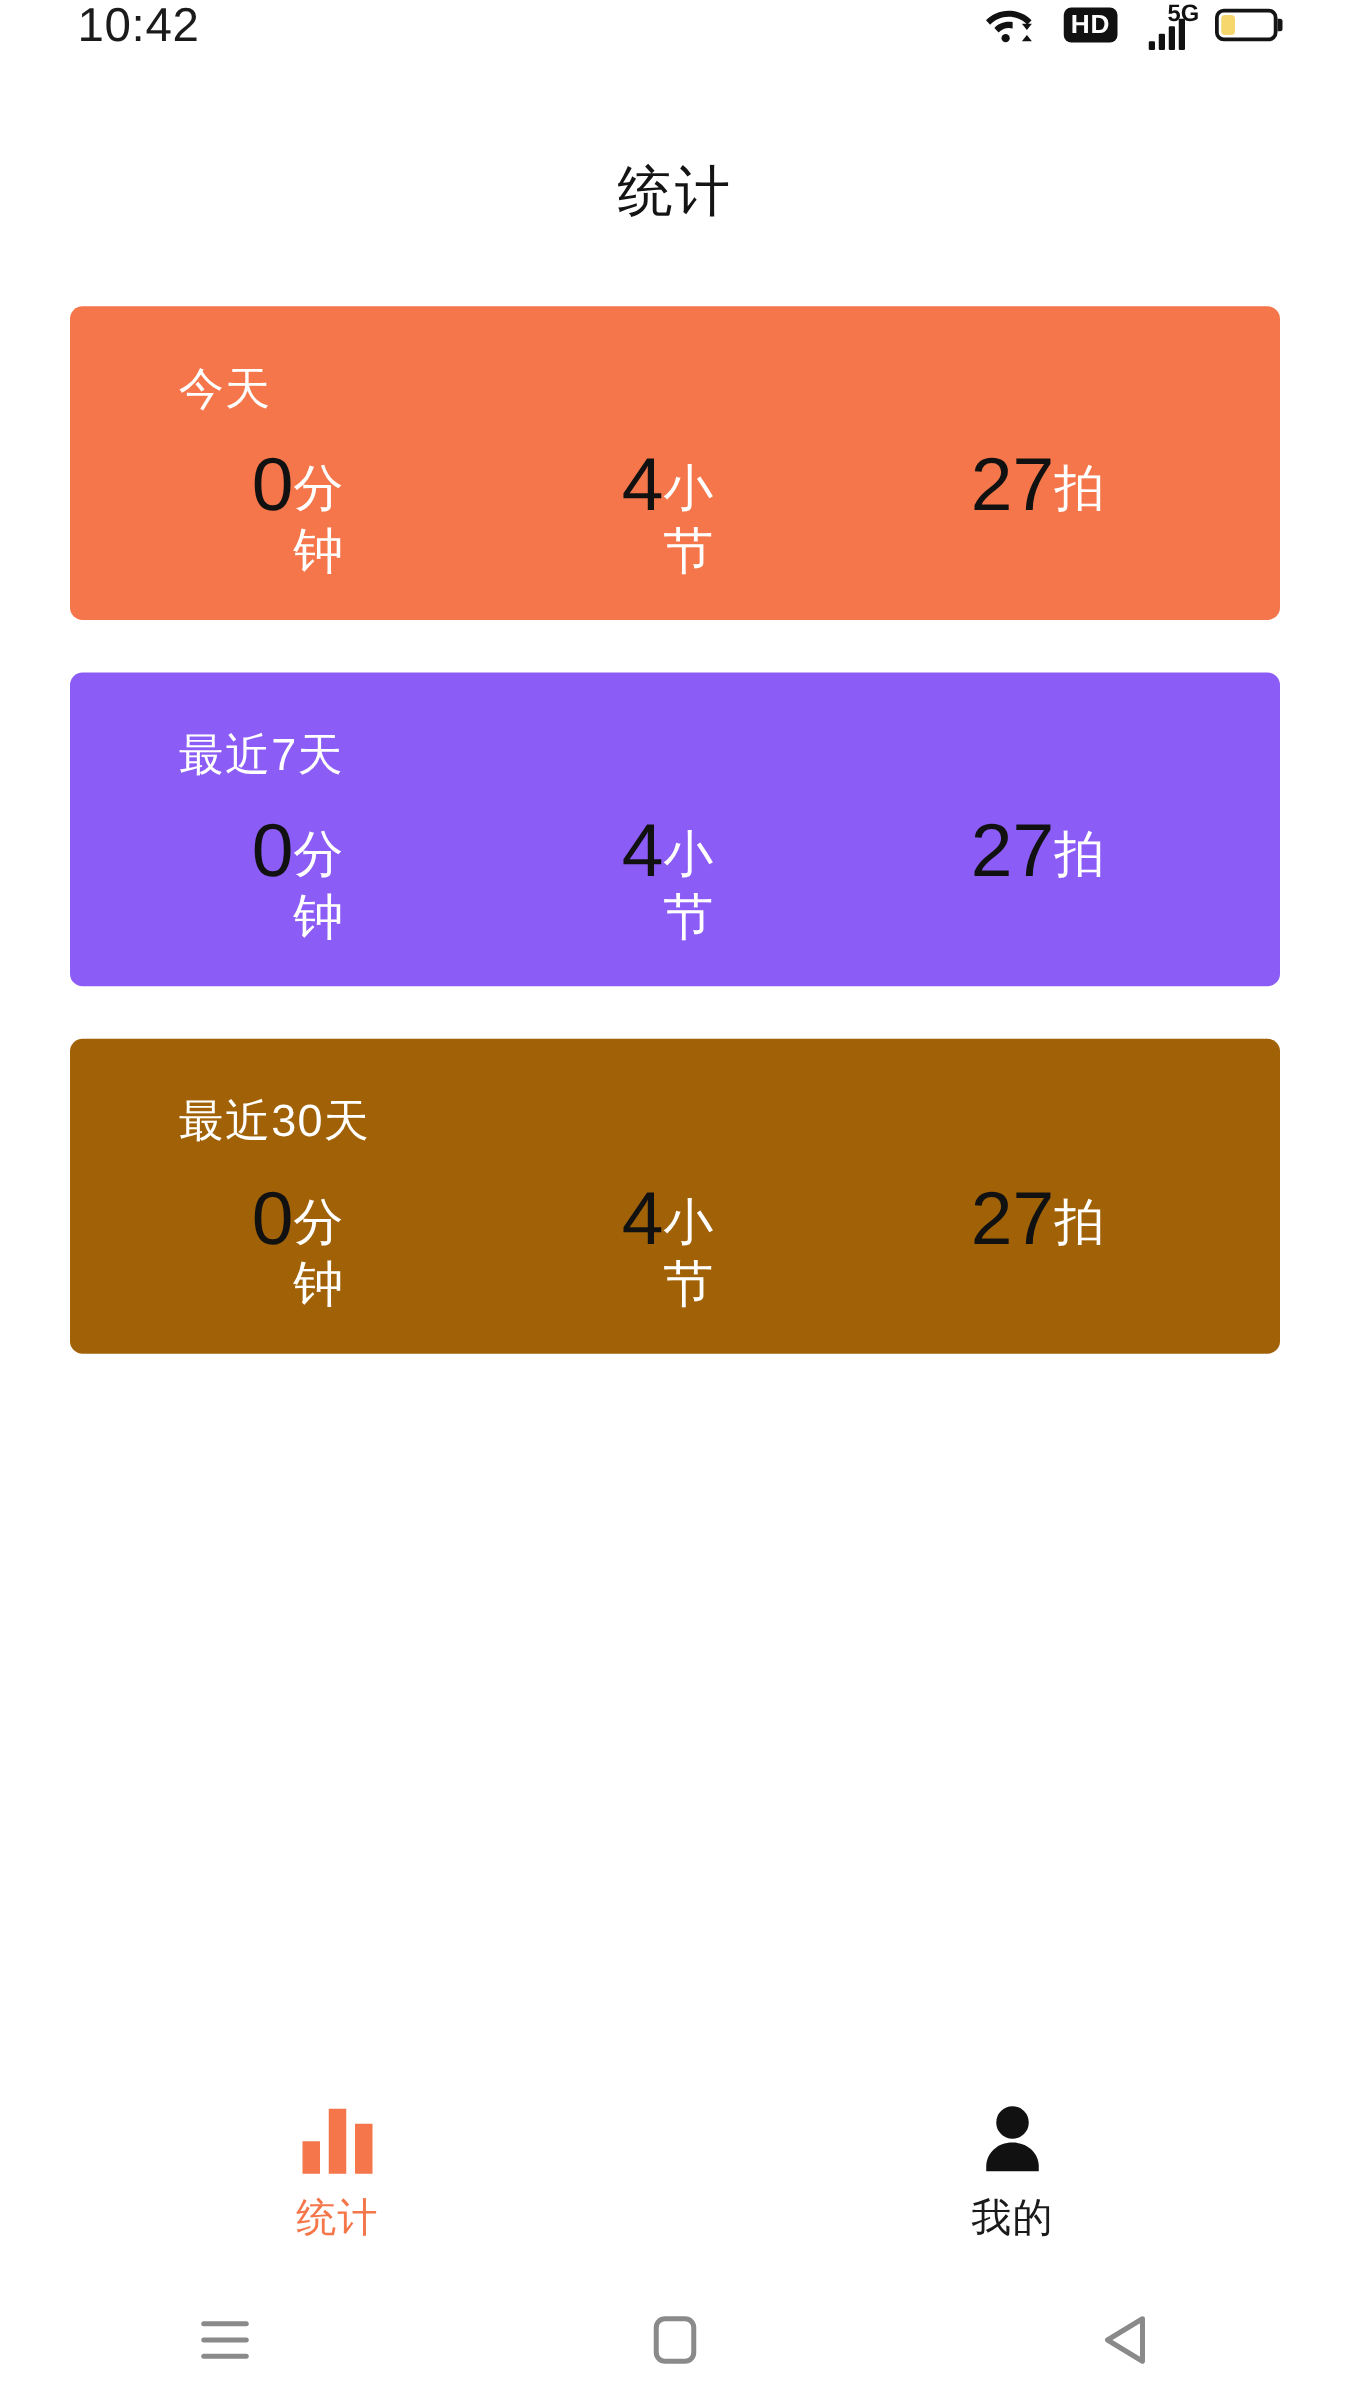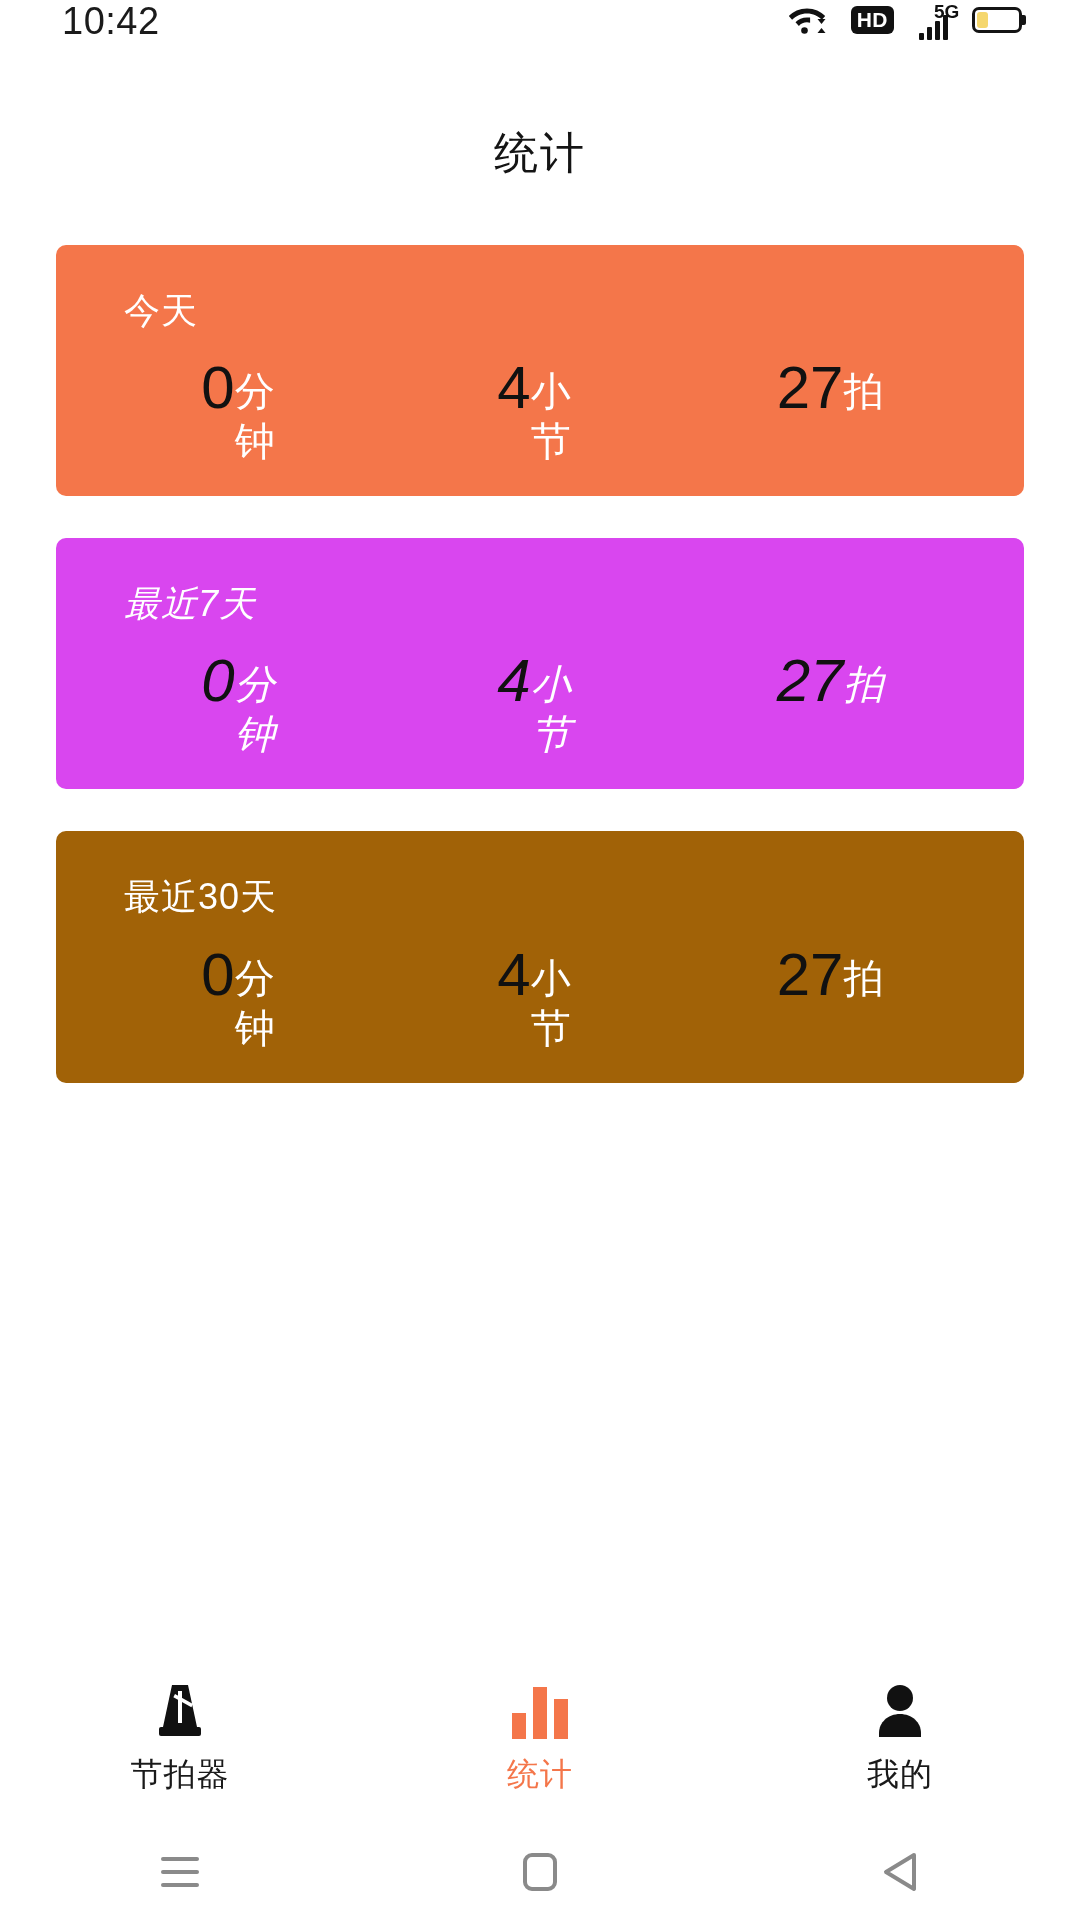--- a/index.html
+++ b/index.html
@@ -124,21 +124,21 @@
   .stat-card {
     background: #f4764a;
     border-radius: 10px;
     padding: 44px 0 30px 0;
     margin-bottom: 42px;
     box-sizing: border-box;
   }
   .card-label {
     color: #ffffff;
     font-size: 36px;
-    padding-left: 68px;
+    padding-left: 87px;
     letter-spacing: 1px;
     line-height: 1.2;
   }
   .card-stats {
     display: flex;
     align-items: flex-start;
     padding: 26px 40px 0 40px;
     box-sizing: border-box;
   }
   .stat-group {
@@ -280,21 +280,21 @@
         <span class="stat-value">4</span>
         <span class="stat-unit">小节</span>
       </div>
       <div class="stat-group">
         <span class="stat-value">27</span>
         <span class="stat-unit">拍</span>
       </div>
     </div>
   </div>
 
-  <div class="stat-card" style="background: #d946ef; font-style: italic;">
+  <div class="stat-card" style="background: #8b5cf6;">
     <div class="card-label">最近7天</div>
     <div class="card-stats">
       <div class="stat-group">
         <span class="stat-value">0</span>
         <span class="stat-unit">分钟</span>
       </div>
       <div class="stat-group">
         <span class="stat-value">4</span>
         <span class="stat-unit">小节</span>
       </div>
@@ -320,31 +320,20 @@
         <span class="stat-value">27</span>
         <span class="stat-unit">拍</span>
       </div>
     </div>
   </div>
 
 </div>
 
 <div class="tabbar">
 
-  <div class="tab">
-    <span class="tab-icon">
-      <svg width="58" height="56" viewBox="0 0 58 56">
-        <path d="M21 2h16l9 42H12z" fill="#111"></path>
-        <rect x="8" y="44" width="42" height="9" rx="2" fill="#111"></rect>
-        <rect x="27" y="8" width="4" height="32" fill="#fff"></rect>
-        <path d="M24 11l18 10-1.6 3.2-18-10z" fill="#fff"></path>
-      </svg>
-    </span>
-    <span class="tab-label">节拍器</span>
-  </div>
 
   <div class="tab active">
     <span class="tab-icon">
       <span class="barchart">
           <i style="background: rgb(244, 118, 74);"></i>
           <i style="background: rgb(244, 118, 74);"></i>
           <i style="background: rgb(244, 118, 74);"></i>
         </span>
     </span>
     <span class="tab-label" style="color: rgb(244, 118, 74);">统计</span>

